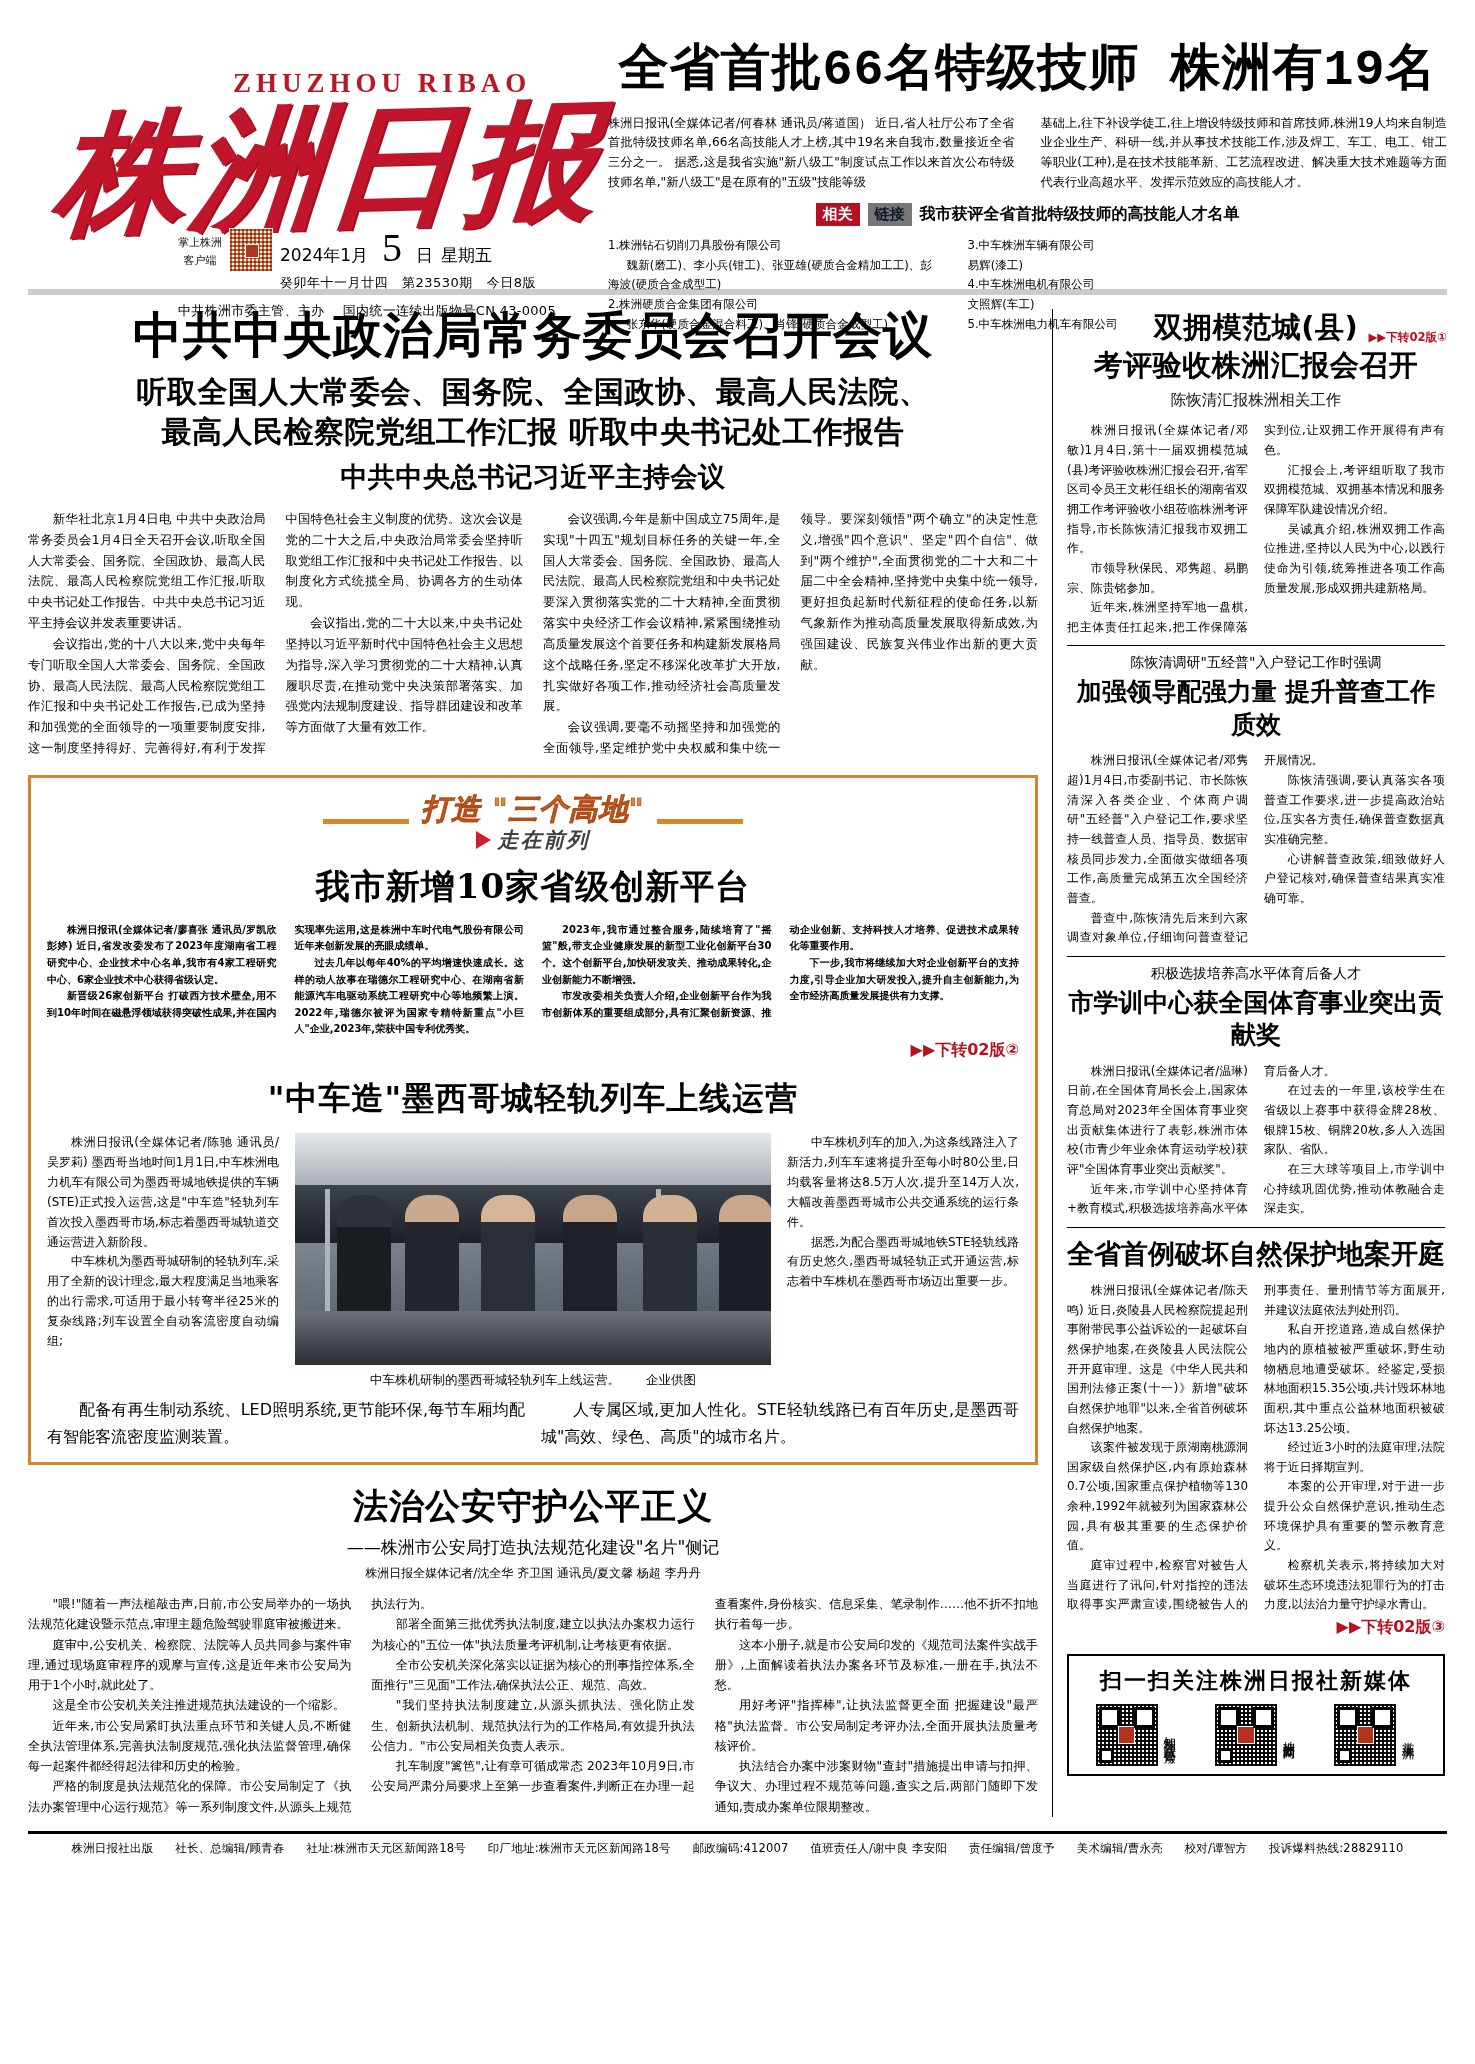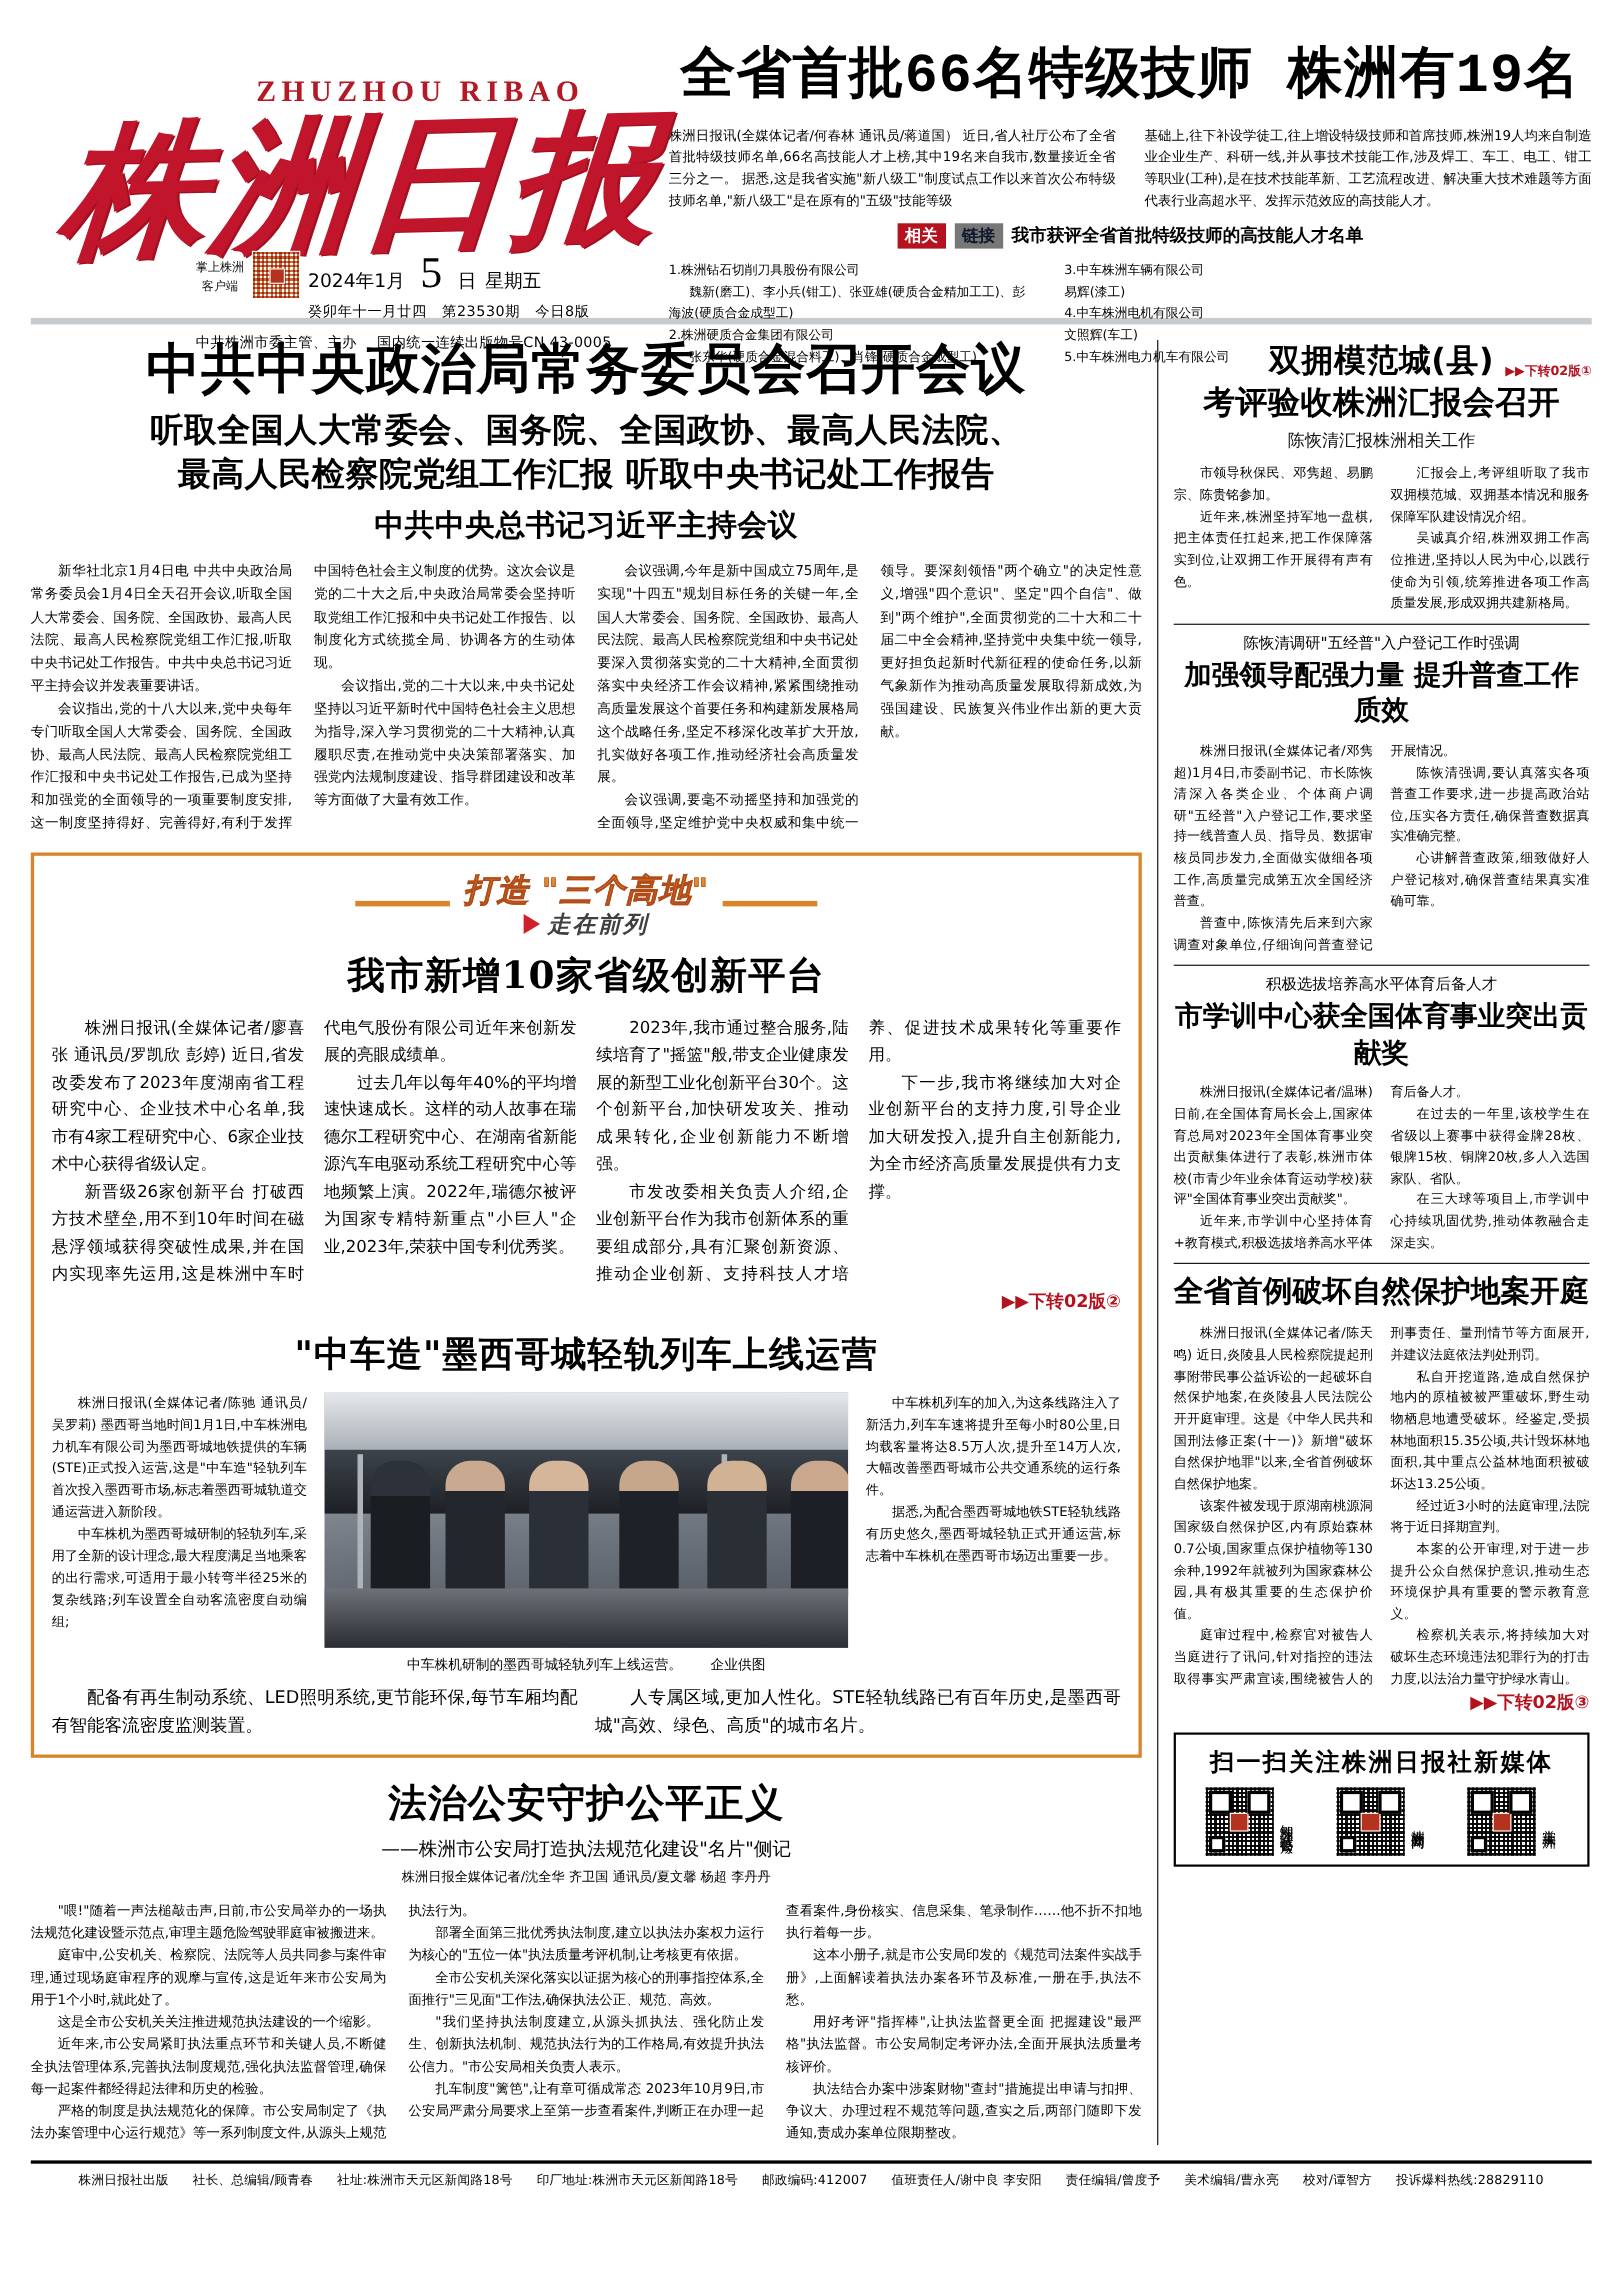--- a/index.html
+++ b/index.html
@@ -119,21 +119,21 @@
     letter-spacing: 1px; -webkit-text-stroke: 0.6px #b04b1a;
   }
   .banner-t2 {
     font-size: 21px; font-weight: bold; font-style: italic; color: #404040;
     letter-spacing: 2px; margin-top: -4px;
   }
   .banner-t2::before { content:""; display:inline-block; width:0;height:0;
     border-left: 15px solid #d2202a; border-top: 9px solid transparent;
     border-bottom: 9px solid transparent; margin-right: 6px; vertical-align: -2px;}
   .feat-h1 { font-size: 34px; font-weight: bold; text-align: center; font-family:"DejaVu Serif",serif; letter-spacing:1px;}
-  .feat-cols { column-count: 4; column-gap: 18px; font-size: 15px; line-height: 1.66; text-align: justify; margin-top: 12px; }
+  .feat-cols { column-count: 4; column-gap: 18px; font-size: 10px; line-height: 1.66; text-align: justify; margin-top: 12px; font-weight: bold; }
   .feat-cols p { text-indent: 2em; }
   .feat-h2 { font-size: 32px; font-weight: bold; text-align: center; font-family:"DejaVu Serif",serif; margin-top: 16px; letter-spacing:1px;}
 
   .photo-wrap { display: flex; gap: 16px; margin-top: 12px; }
   .photo-side { width: 232px; font-size: 12px; line-height: 1.66; text-align: justify; }
   .photo-side p { text-indent: 2em; }
   .photo-main { flex: 1; }
   .photo {
     width: 100%; height: 232px; position: relative; overflow: hidden;
     background: linear-gradient(175deg,#b9bec4 0%,#8d949c 28%,#6e757e 55%,#454b53 100%);
@@ -358,20 +358,21 @@
     </div>
 
     <div class="col-right">
       <div>
         <div class="rh-big">
           <div>双拥模范城(县)</div>
           <div>考评验收株洲汇报会召开</div>
         </div>
         <div class="rh-sub">陈恢清汇报株洲相关工作</div>
         <div class="cols2">
+          <p>株洲日报讯(全媒体记者/邓敏)1月4日,第十一届双拥模范城(县)考评验收株洲汇报会召开,省军区司令员王文彬任组长的湖南省双拥工作考评验收小组莅临株洲考评指导,市长陈恢清汇报我市双拥工作。</p>
           <p>市领导秋保民、邓隽超、易鹏宗、陈贵铭参加。</p>
           <p>近年来,株洲坚持军地一盘棋,把主体责任扛起来,把工作保障落实到位,让双拥工作开展得有声有色。</p>
           <p>汇报会上,考评组听取了我市双拥模范城、双拥基本情况和服务保障军队建设情况介绍。</p>
           <p>吴诚真介绍,株洲双拥工作高位推进,坚持以人民为中心,以践行使命为引领,统筹推进各项工作高质量发展,形成双拥共建新格局。</p>
         </div>
       </div>
 
       <div class="rule-thin"></div>
 
       <div>

